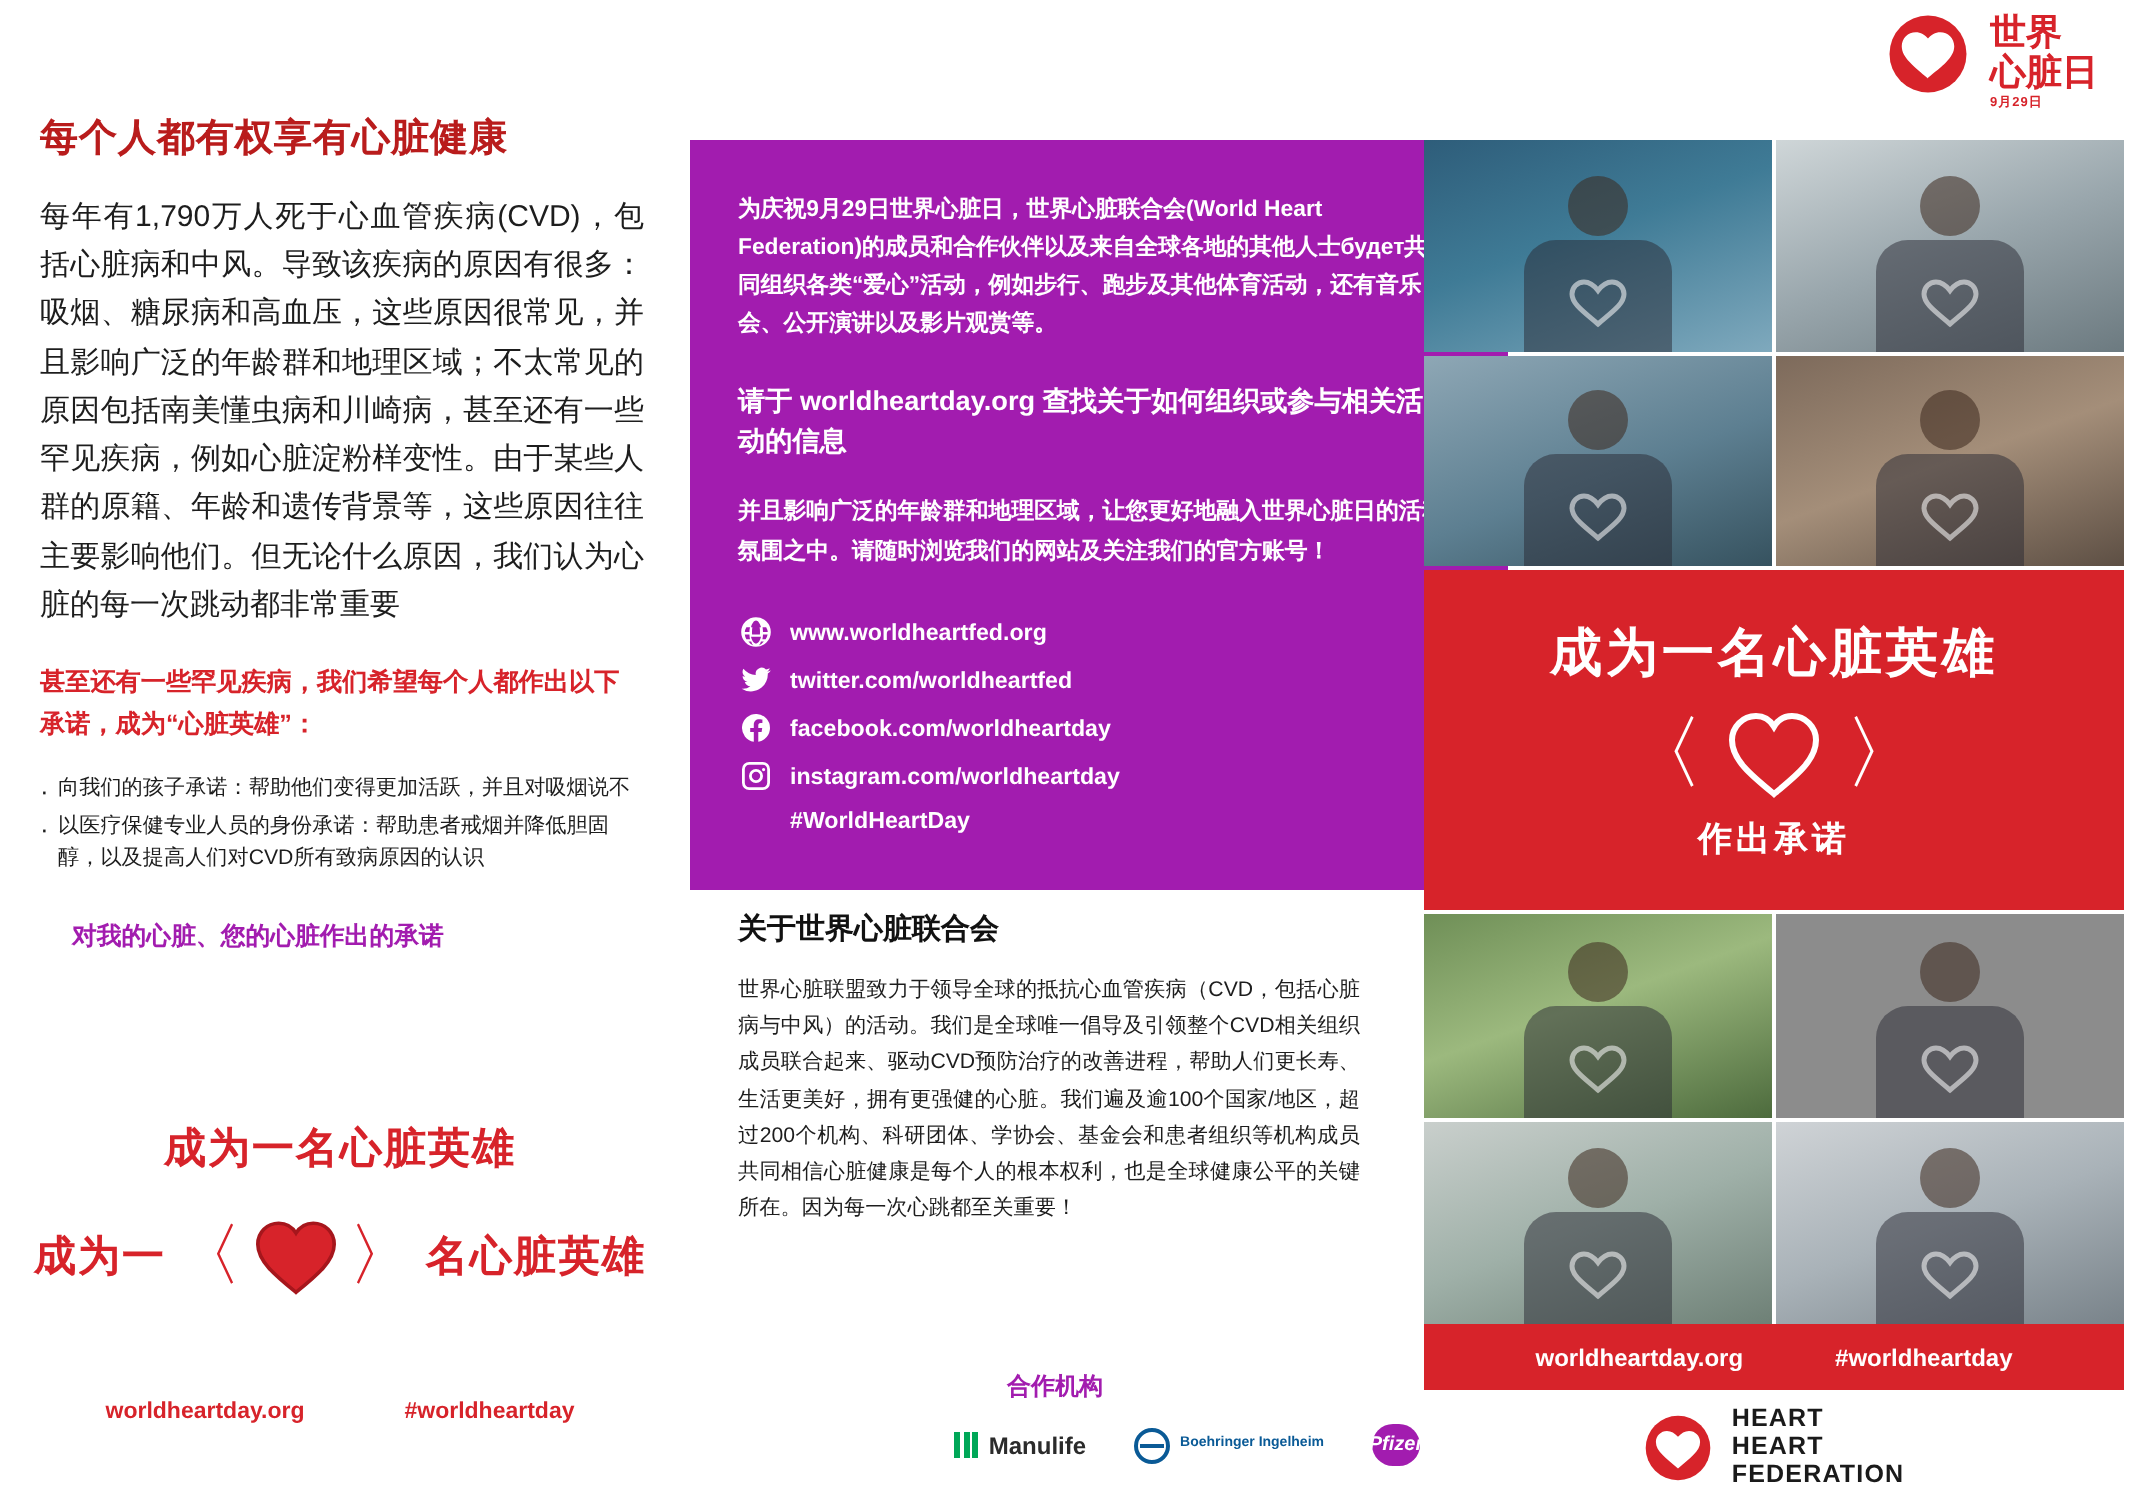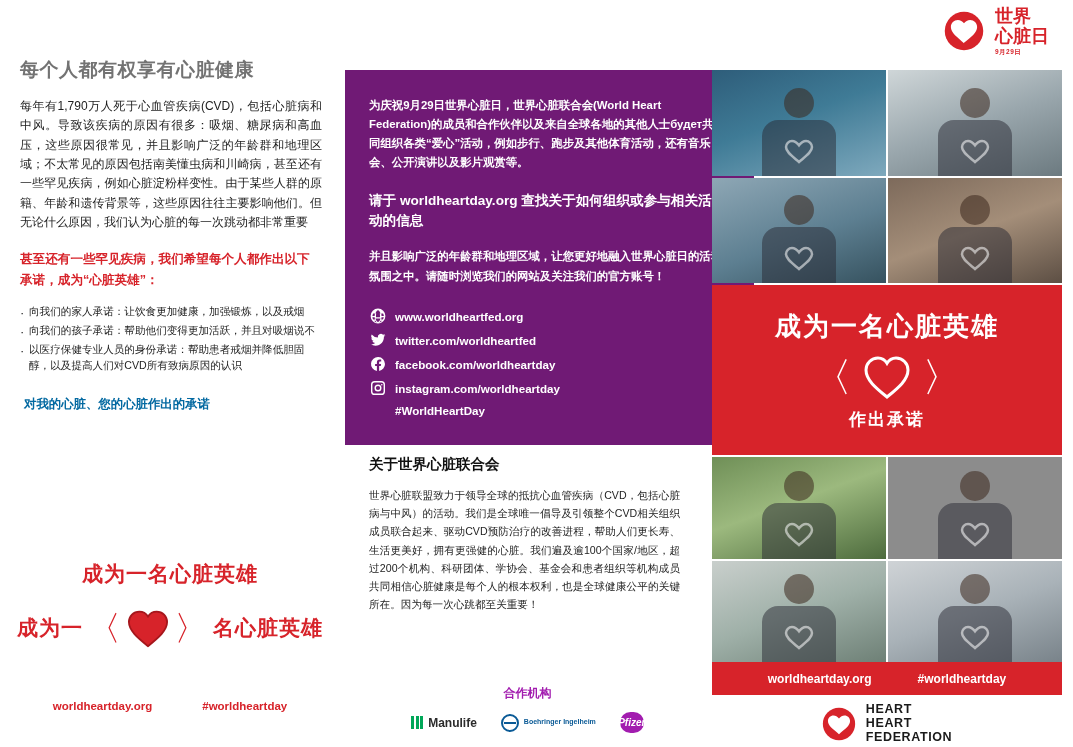--- a/index.html
+++ b/index.html
@@ -12,40 +12,40 @@
     overflow: hidden;
   }
   .page { position: relative; width: 1073px; height: 747px; background:#fff; }
 
   
   .left-panel {
     position: absolute; left: 0; top: 0; width: 340px; height: 747px;
     padding: 58px 18px 0 20px;
   }
   .lp-title {
-    font-size: 19px; font-weight: bold; color: #737373; letter-spacing: .5px;
+    font-size: 19px; font-weight: bold; color: #b91c1c; letter-spacing: .5px;
     margin: 0 0 14px 0; line-height: 1.3;
   }
   .lp-body {
-    font-size: 12px; line-height: 1.62; color: #1d1d1d; margin: 0 0 16px 0;
+    font-size: 15px; line-height: 1.62; color: #1d1d1d; margin: 0 0 16px 0;
     text-align: justify;
   }
   .lp-red-lead {
     font-size: 12.6px; line-height: 1.65; color: #d7232a; font-weight: bold;
     margin: 0 0 14px 0;
   }
   .lp-bullets { list-style: none; margin: 0 0 18px 0; padding: 0; }
   .lp-bullets li {
     font-size: 10.6px; line-height: 1.5; color: #1d1d1d; margin-bottom: 3px;
     padding-left: 9px; position: relative;
   }
   .lp-bullets li::before {
     content: "·"; position: absolute; left: 0; top: -1px; font-size: 13px;
   }
-  .lp-pledge { font-size: 12.4px; font-weight: bold; color: #0369a1; margin: 22px 0 0 4px; }
+  .lp-pledge { font-size: 12.4px; font-weight: bold; color: #a21caf; margin: 22px 0 0 16px; }
 
   
   .lp-hero { position: absolute; left: 0; top: 560px; width: 340px; text-align: center; }
   .lp-hero-line1 {
     font-size: 21px; font-weight: bold; color: #d7232a; letter-spacing: 1px;
     margin-bottom: 20px;
   }
   .lp-hero-line2 {
     display: flex; align-items: center; justify-content: center; gap: 4px;
     font-size: 21px; font-weight: bold; color: #d7232a; letter-spacing: 1px;
@@ -55,21 +55,21 @@
   .heart-red svg { width: 100%; height: 100%; display:block; }
   .lp-links {
     position: absolute; left: 0; top: 700px; width: 340px;
     display: flex; justify-content: center; gap: 50px;
     font-size: 11.5px; font-weight: bold; color: #d7232a;
   }
 
   
   .mid-red {
     position: absolute; left: 345px; top: 70px; width: 409px; height: 375px;
-    background: #701a75; color: #fff; padding: 26px 30px 0 24px;
+    background: #a21caf; color: #fff; padding: 26px 30px 0 24px;
   }
   .mid-red p.intro {
     font-size: 11.4px; line-height: 1.68; font-weight: bold; margin: 0 0 18px 0;
   }
   .mid-red p.find {
     font-size: 13.6px; line-height: 1.5; font-weight: bold; margin: 0 0 16px 0;
   }
   .mid-red p.more {
     font-size: 11.4px; line-height: 1.68; font-weight: bold; margin: 0 0 22px 0;
   }
@@ -89,36 +89,36 @@
   .mid-about {
     position: absolute; left: 345px; top: 455px; width: 365px; height: 215px;
     padding: 0 30px 0 24px;
   }
   .mid-about h3 { font-size: 14.5px; font-weight: bold; color: #111; margin: 0 0 12px 0; }
   .mid-about p { font-size: 10.6px; line-height: 1.72; color: #1d1d1d; margin: 0; text-align: justify; }
 
   
   .partners { position: absolute; left: 345px; top: 685px; width: 365px; text-align: center; }
   .partners .ptitle { font-size: 12px; font-weight: bold; color: #a21caf; margin-bottom: 10px; }
-  .partners .plogos { display: flex; align-items: center; justify-content: center; gap: 24px; }
+  .partners .plogos { display: flex; align-items: center; justify-content: flex-end; gap: 24px; }
   .logo-manulife { display: flex; align-items: center; gap: 5px; font-size: 12px; font-weight: bold; color: #2b2b2b; }
   .ml-bars { display: flex; gap: 1.5px; }
   .ml-bars i { display: block; width: 3px; height: 13px; background: #00a758; }
   .logo-bi { display: flex; align-items: center; gap: 5px; }
   .bi-mark { width: 18px; height: 18px; border-radius: 50%; border: 2px solid #0a5a96; position: relative; }
   .bi-mark::after { content:""; position:absolute; left:1px; top:6px; width:12px; height:2px; background:#0a5a96; }
   .bi-text { font-size: 7px; line-height: 1.2; color: #0a5a96; font-weight: bold; text-align: left; }
   .logo-pfizer {
     width: 24px; height: 21px; border-radius: 11px; background: #a21caf; color: #fff;
     font-size: 10px; font-style: italic; font-weight: bold;
     display: flex; align-items: center; justify-content: center;
   }
 
   
-  .whd-logo { position: absolute; right: 24px; top: 6px; display: flex; align-items: center; gap: 10px; }
+  .whd-logo { position: absolute; right: 24px; top: 6px; display: flex; align-items: flex-start; gap: 10px; }
   .whd-heart { width: 42px; height: 42px; }
   .whd-heart svg { width: 100%; height: 100%; }
   .whd-text { color: #d7232a; font-weight: bold; line-height: 1.12; font-size: 18px; }
   .whd-date { font-size: 6.5px; color: #d7232a; letter-spacing: .5px; margin-top: 2px; font-weight: bold; }
 
   .photo-grid-top {
     position: absolute; left: 712px; top: 70px; width: 350px; height: 213px;
     display: grid; grid-template-columns: 1fr 1fr; grid-template-rows: 1fr 1fr; gap: 2px;
   }
   .photo { position: relative; overflow: hidden; background: #8c8c8c; }
@@ -170,21 +170,20 @@
 </head>
 <body>
 
 <div class="page">
 
   <div class="left-panel">
     <h1 class="lp-title">每个人都有权享有心脏健康</h1>
     <p class="lp-body">每年有1,790万人死于心血管疾病(CVD)，包括心脏病和中风。导致该疾病的原因有很多：吸烟、糖尿病和高血压，这些原因很常见，并且影响广泛的年龄群和地理区域；不太常见的原因包括南美懂虫病和川崎病，甚至还有一些罕见疾病，例如心脏淀粉样变性。由于某些人群的原籍、年龄和遗传背景等，这些原因往往主要影响他们。但无论什么原因，我们认为心脏的每一次跳动都非常重要</p>
     <p class="lp-red-lead">甚至还有一些罕见疾病，我们希望每个人都作出以下承诺，成为“心脏英雄”：</p>
     <ul class="lp-bullets">
-      <li>向我们的家人承诺：让饮食更加健康，加强锻炼，以及戒烟</li>
       <li>向我们的孩子承诺：帮助他们变得更加活跃，并且对吸烟说不</li>
       <li>以医疗保健专业人员的身份承诺：帮助患者戒烟并降低胆固醇，以及提高人们对CVD所有致病原因的认识</li>
     </ul>
     <p class="lp-pledge">对我的心脏、您的心脏作出的承诺</p>
   </div>
 
   <div class="lp-hero">
     <div class="lp-hero-line1">成为一名心脏英雄</div>
     <div class="lp-hero-line2">
       <span>成为一</span>

